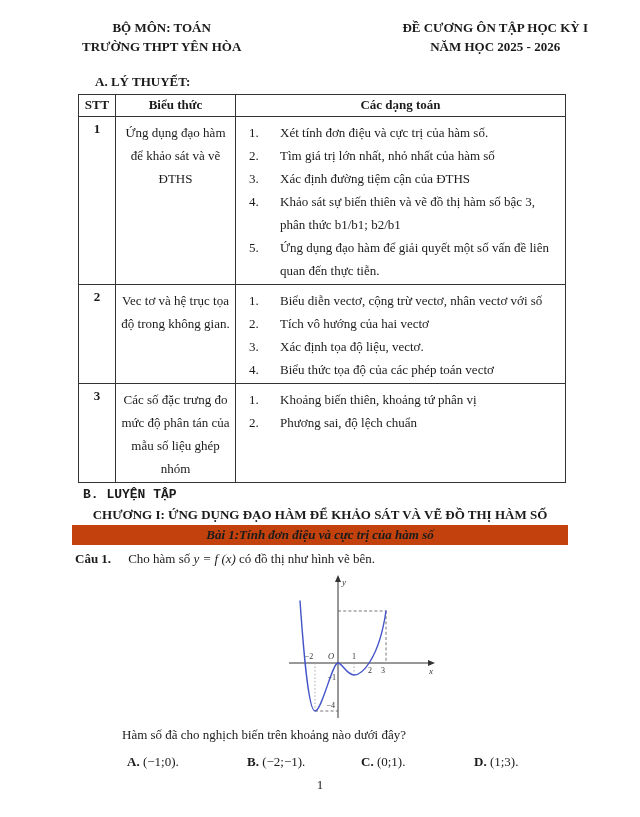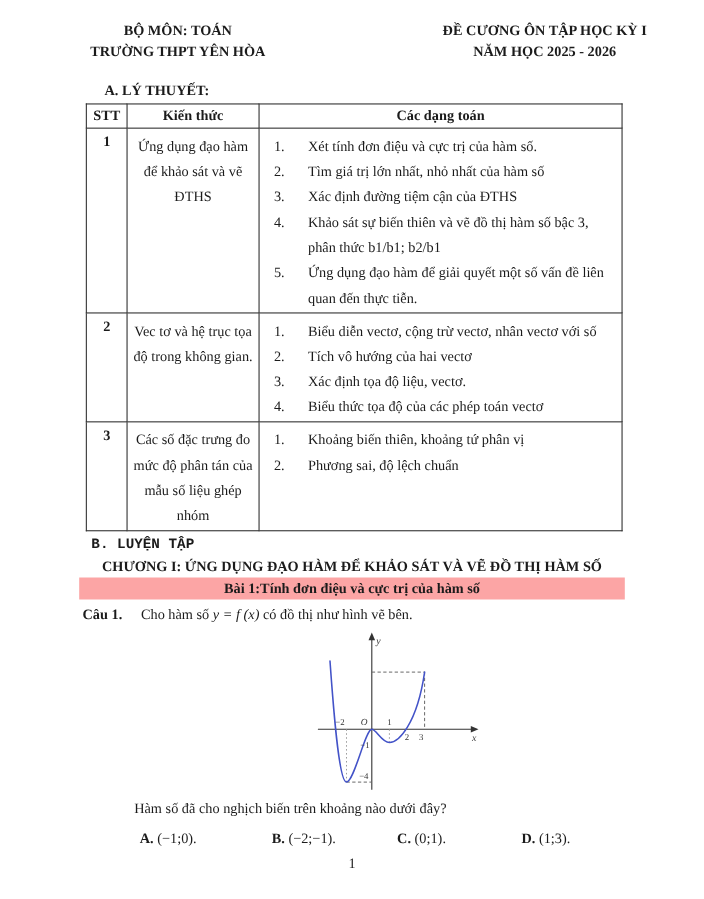--- a/index.html
+++ b/index.html
@@ -65,21 +65,21 @@
 
   <table class="theory">
     <colgroup>
         <col class="col-stt">
         <col class="col-topic">
         <col class="col-forms">
       </colgroup>
     <thead>
       <tr>
         <th>STT</th>
-        <th>Kiến thức</th>
+        <th>Biểu thức</th>
         <th>Các dạng toán</th>
       </tr>
     </thead>
     <tbody>
         <tr>
           <td class="cell-stt">1</td>
           <td class="cell-topic">Ứng dụng đạo hàm để khảo sát và vẽ ĐTHS</td>
           <td class="cell-forms">
             <div class="item">
               <span class="num">1.</span>
@@ -137,21 +137,21 @@
               <span class="num">2.</span>
               <span class="txt">Phương sai, độ lệch chuẩn</span>
             </div>
           </td>
         </tr>
       </tbody>
   </table>
 
   <div class="sec-b-title">B. LUYỆN TẬP</div>
   <div class="chapter-line">CHƯƠNG I: ỨNG DỤNG ĐẠO HÀM ĐỂ KHẢO SÁT VÀ VẼ ĐỒ THỊ HÀM SỐ</div>
-  <div class="lesson-bar" style="background: #fca5a5;">Bài 1:Tính đơn điệu và cực trị của hàm số</div>
+  <div class="lesson-bar" style="background: #c2410c; font-style: italic;">Bài 1:Tính đơn điệu và cực trị của hàm số</div>
 
   <div class="q-line">
     <span class="q-label">Câu 1.</span><span>Cho hàm số </span><span class="math">y = f (x)</span><span> có đồ thị như hình vẽ bên.</span>
   </div>
 
   <div class="graph-wrap">
     <svg width="160" height="148" viewBox="0 0 160 148">
 
       <line x1="6" y1="92" x2="147" y2="92" stroke="#333" stroke-width="1"></line>
       <path d="M152,92 l-7,-3 l0,6 z" fill="#333"></path>

